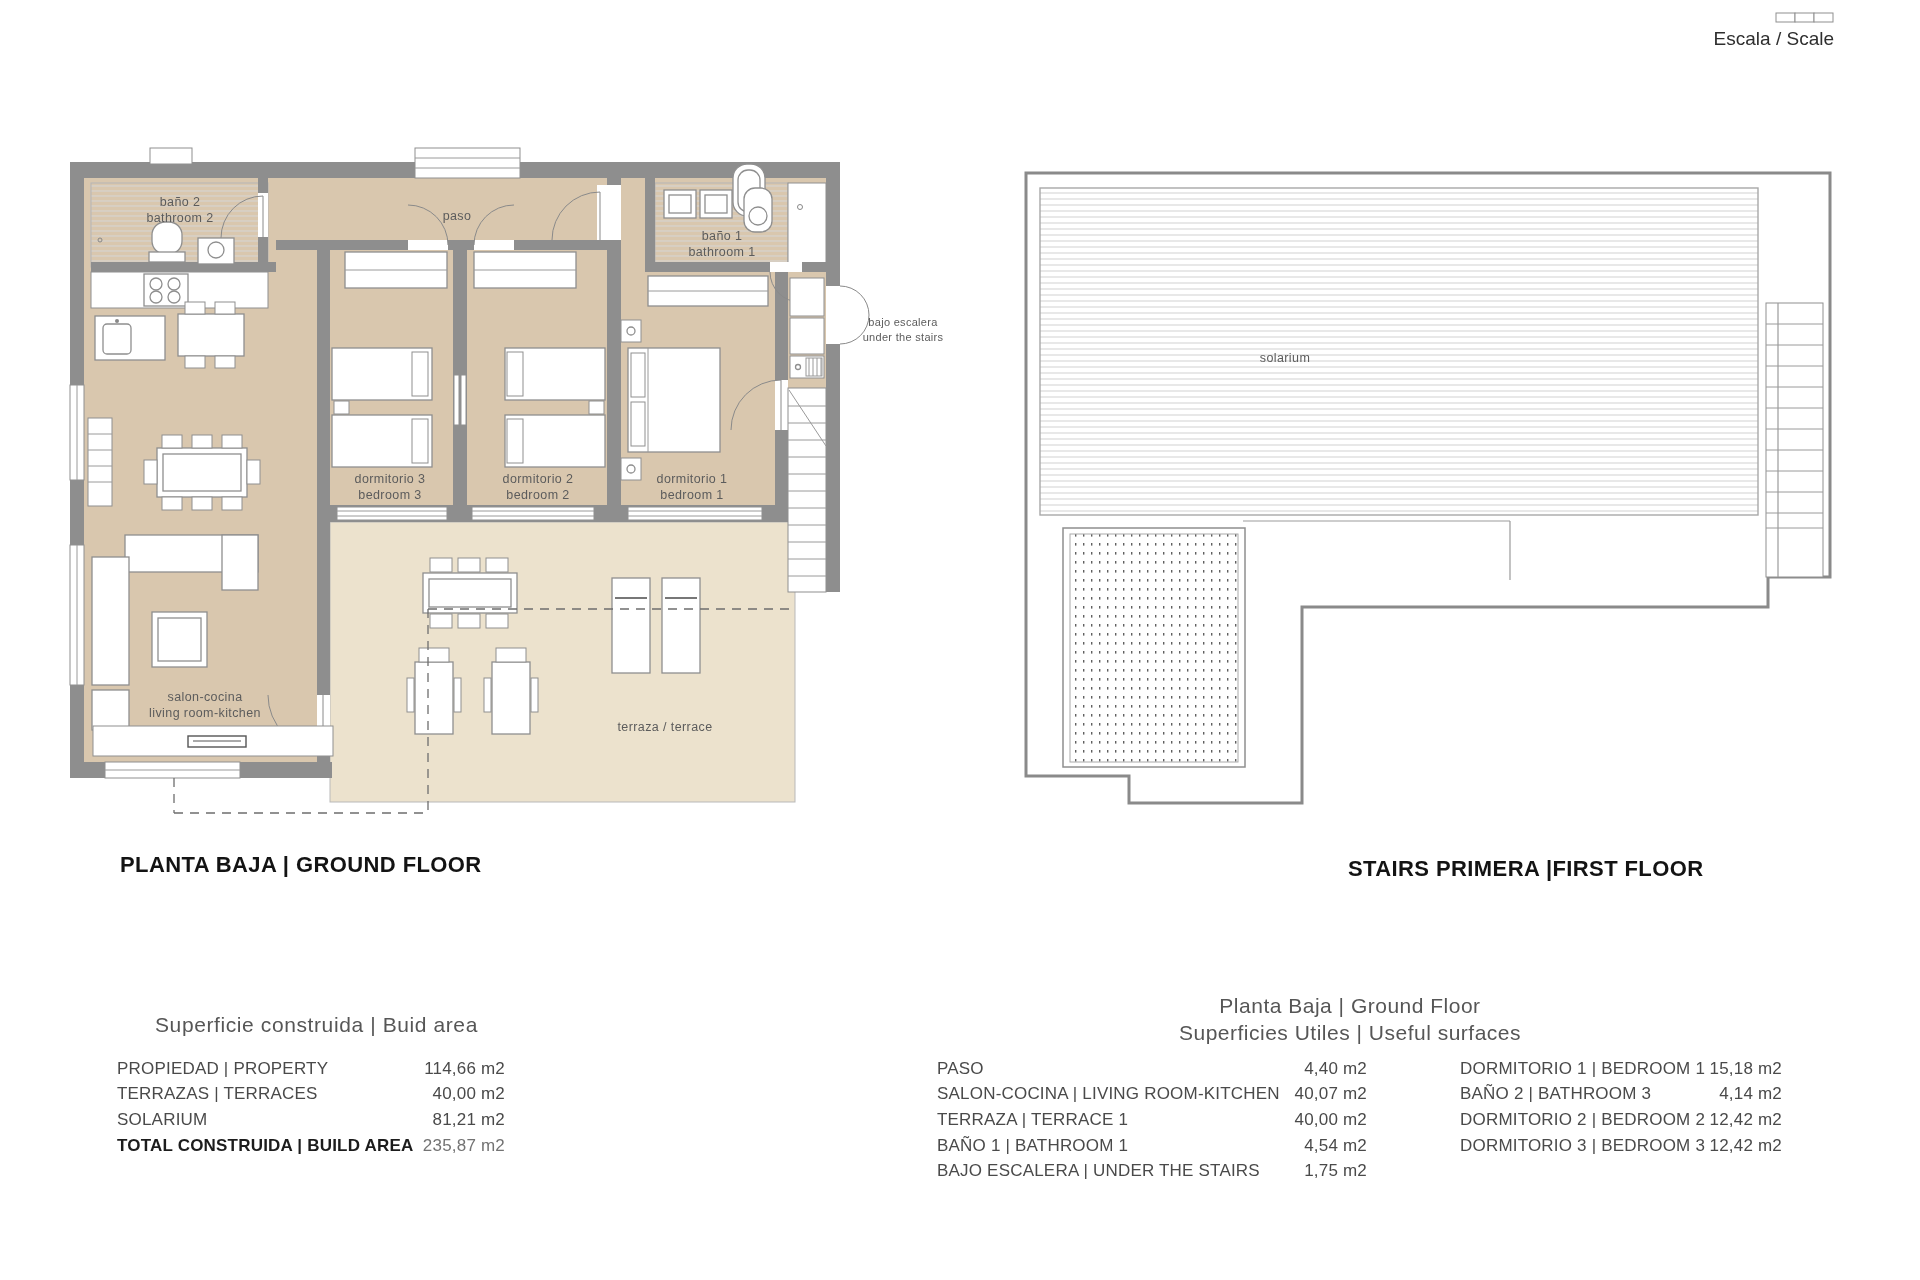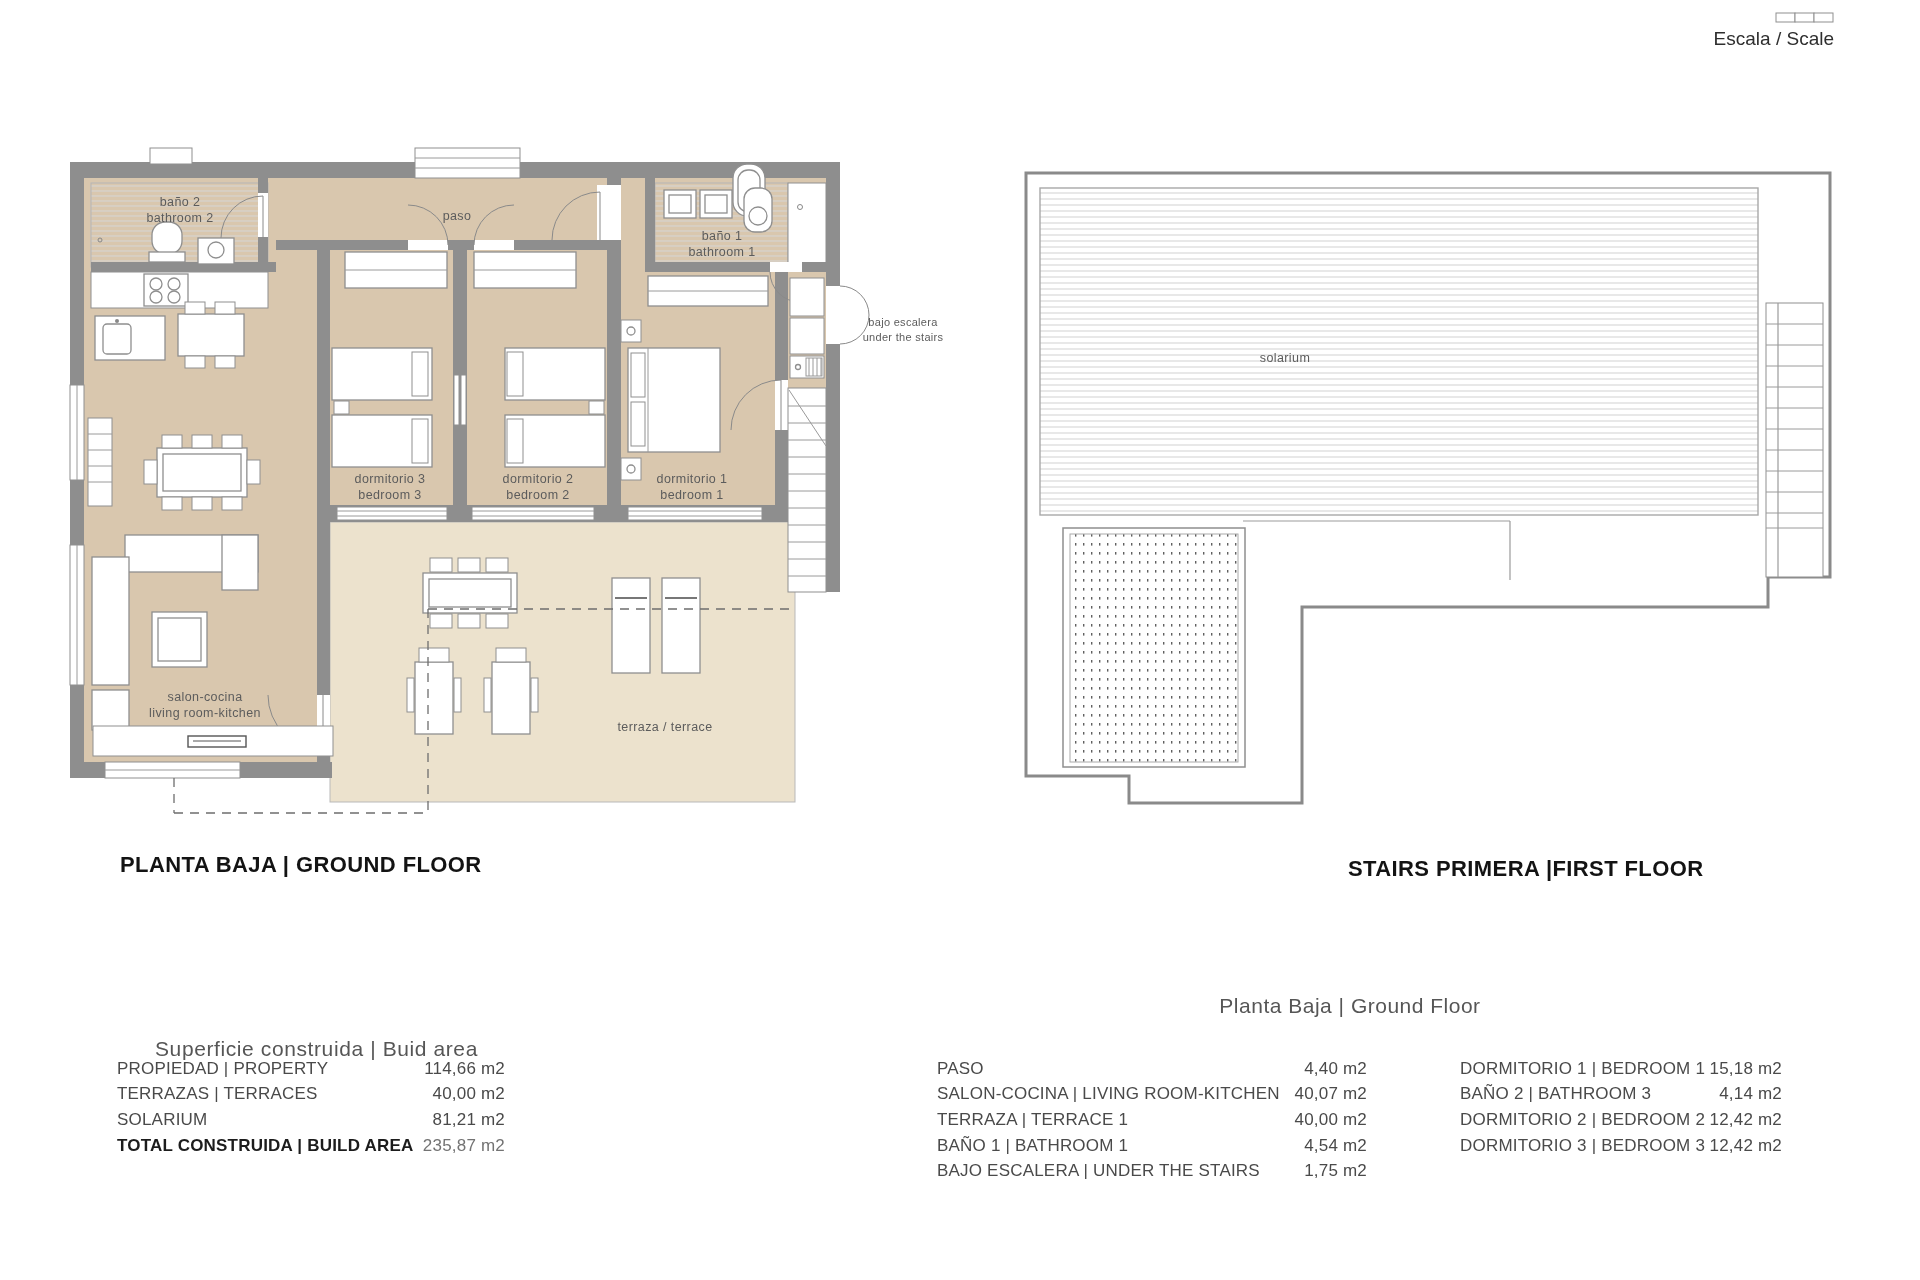--- a/index.html
+++ b/index.html
@@ -306,21 +306,21 @@
       <rect x="1063" y="528" width="182" height="239" fill="#ffffff" stroke="#8f8f8f" stroke-width="1.5"></rect>
       <rect x="1070" y="534" width="168" height="228" fill="url(#dots)" stroke="#aaaaaa" stroke-width="1"></rect>
     </g>
     <text x="1285" y="362" class="lbl">solarium</text>
   </g>
 </svg>
 
 <div class="floor-title" style="left:120px;top:852px;">PLANTA BAJA | GROUND FLOOR</div>
 <div class="floor-title" style="left:1348px;top:856px;">STAIRS PRIMERA |FIRST FLOOR</div>
 
-<div class="tbl-title" style="left:155px;top:1013px;margin-top:24px;">Superficie construida | Buid area</div>
+<div class="tbl-title" style="left:155px;top:1013px;">Superficie construida | Buid area</div>
 <div class="tbl" style="left:117px;top:1056px;width:388px;">
   <div class="trow">
     <span>PROPIEDAD | PROPERTY</span>
     <span class="val">114,66 m2</span>
   </div>
   <div class="trow">
     <span>TERRAZAS | TERRACES</span>
     <span class="val">40,00 m2</span>
   </div>
   <div class="trow">
@@ -328,20 +328,21 @@
     <span class="val">81,21 m2</span>
   </div>
   <div class="trow bold">
     <span>TOTAL CONSTRUIDA | BUILD AREA</span>
     <span class="val" style="font-weight:normal;color:#737373;">235,87 m2</span>
   </div>
 </div>
 
 <div class="hdr2" style="left:1100px;top:992px;width:500px;">
   <div>Planta Baja | Ground Floor</div>
+  <div>Superficies Utiles | Useful surfaces</div>
 </div>
 
 <div class="tbl" style="left:937px;top:1056px;width:430px;">
   <div class="trow">
     <span>PASO</span>
     <span class="val">4,40 m2</span>
   </div>
   <div class="trow">
     <span>SALON-COCINA | LIVING ROOM-KITCHEN</span>
     <span class="val">40,07 m2</span>

